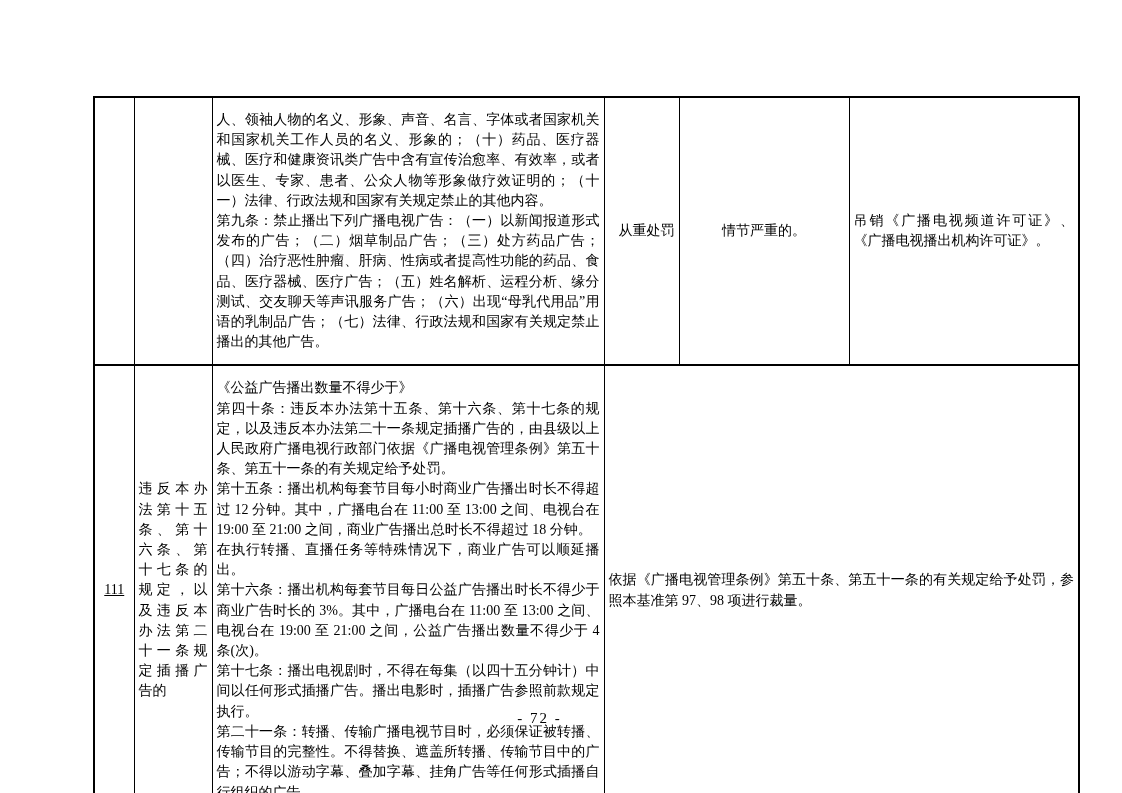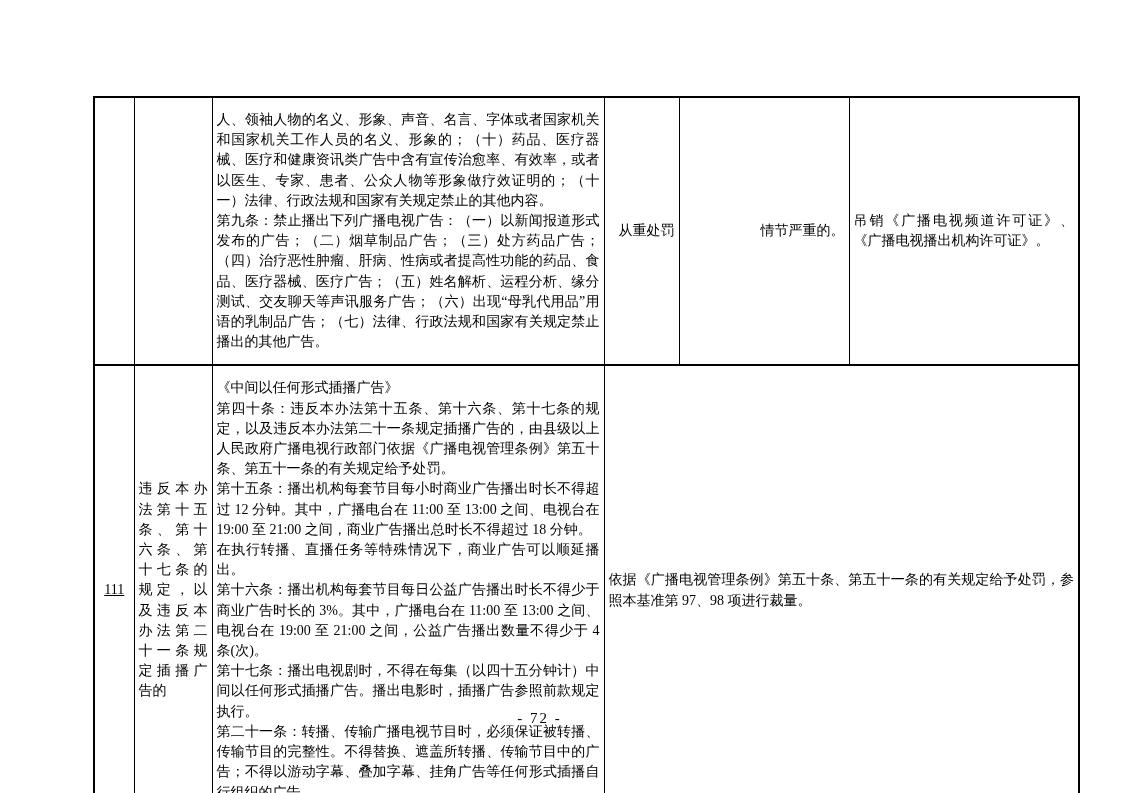--- a/index.html
+++ b/index.html
@@ -59,21 +59,21 @@
   }
   td.c-basis p {
     margin: 0;
     text-align: justify;
     text-justify: inter-character;
   }
   td.c-level {
     text-align: right;
   }
   td.c-circ {
-    text-align: right;
+    text-align: center;
     padding: 0 5px;
   }
   td.c-penalty {
     text-align: justify;
     text-justify: inter-character;
     padding: 0 6px;
   }
   td.c-merged {
     text-align: justify;
     text-justify: inter-character;
@@ -113,21 +113,21 @@
           <p>第九条：禁止播出下列广播电视广告：（一）以新闻报道形式发布的广告；（二）烟草制品广告；（三）处方药品广告；（四）治疗恶性肿瘤、肝病、性病或者提高性功能的药品、食品、医疗器械、医疗广告；（五）姓名解析、运程分析、缘分测试、交友聊天等声讯服务广告；（六）出现“母乳代用品”用语的乳制品广告；（七）法律、行政法规和国家有关规定禁止播出的其他广告。</p>
         </td>
         <td class="c-level">从重处罚</td>
         <td class="c-circ">情节严重的。</td>
         <td class="c-penalty">吊销《广播电视频道许可证》、《广播电视播出机构许可证》。</td>
       </tr>
       <tr class="row-item">
         <td class="c-seq">111</td>
         <td class="c-violation">违反本办法第十五条、第十六条、第十七条的规定，以及违反本办法第二十一条规定插播广告的</td>
         <td class="c-basis">
-          <p>《中间以任何形式插播广告》</p>
+          <p>《公益广告播出数量不得少于》</p>
           <p>第四十条：违反本办法第十五条、第十六条、第十七条的规定，以及违反本办法第二十一条规定插播广告的，由县级以上人民政府广播电视行政部门依据《广播电视管理条例》第五十条、第五十一条的有关规定给予处罚。</p>
           <p>第十五条：播出机构每套节目每小时商业广告播出时长不得超过 12 分钟。其中，广播电台在 11:00 至 13:00 之间、电视台在 19:00 至 21:00 之间，商业广告播出总时长不得超过 18 分钟。</p>
           <p>在执行转播、直播任务等特殊情况下，商业广告可以顺延播出。</p>
           <p>第十六条：播出机构每套节目每日公益广告播出时长不得少于商业广告时长的 3%。其中，广播电台在 11:00 至 13:00 之间、电视台在 19:00 至 21:00 之间，公益广告播出数量不得少于 4 条(次)。</p>
           <p>第十七条：播出电视剧时，不得在每集（以四十五分钟计）中间以任何形式插播广告。播出电影时，插播广告参照前款规定执行。</p>
           <p>第二十一条：转播、传输广播电视节目时，必须保证被转播、传输节目的完整性。不得替换、遮盖所转播、传输节目中的广告；不得以游动字幕、叠加字幕、挂角广告等任何形式插播自行组织的广告。</p>
         </td>
         <td class="c-merged" colspan="3">依据《广播电视管理条例》第五十条、第五十一条的有关规定给予处罚，参照本基准第 97、98 项进行裁量。</td>
       </tr>
     </tbody>

